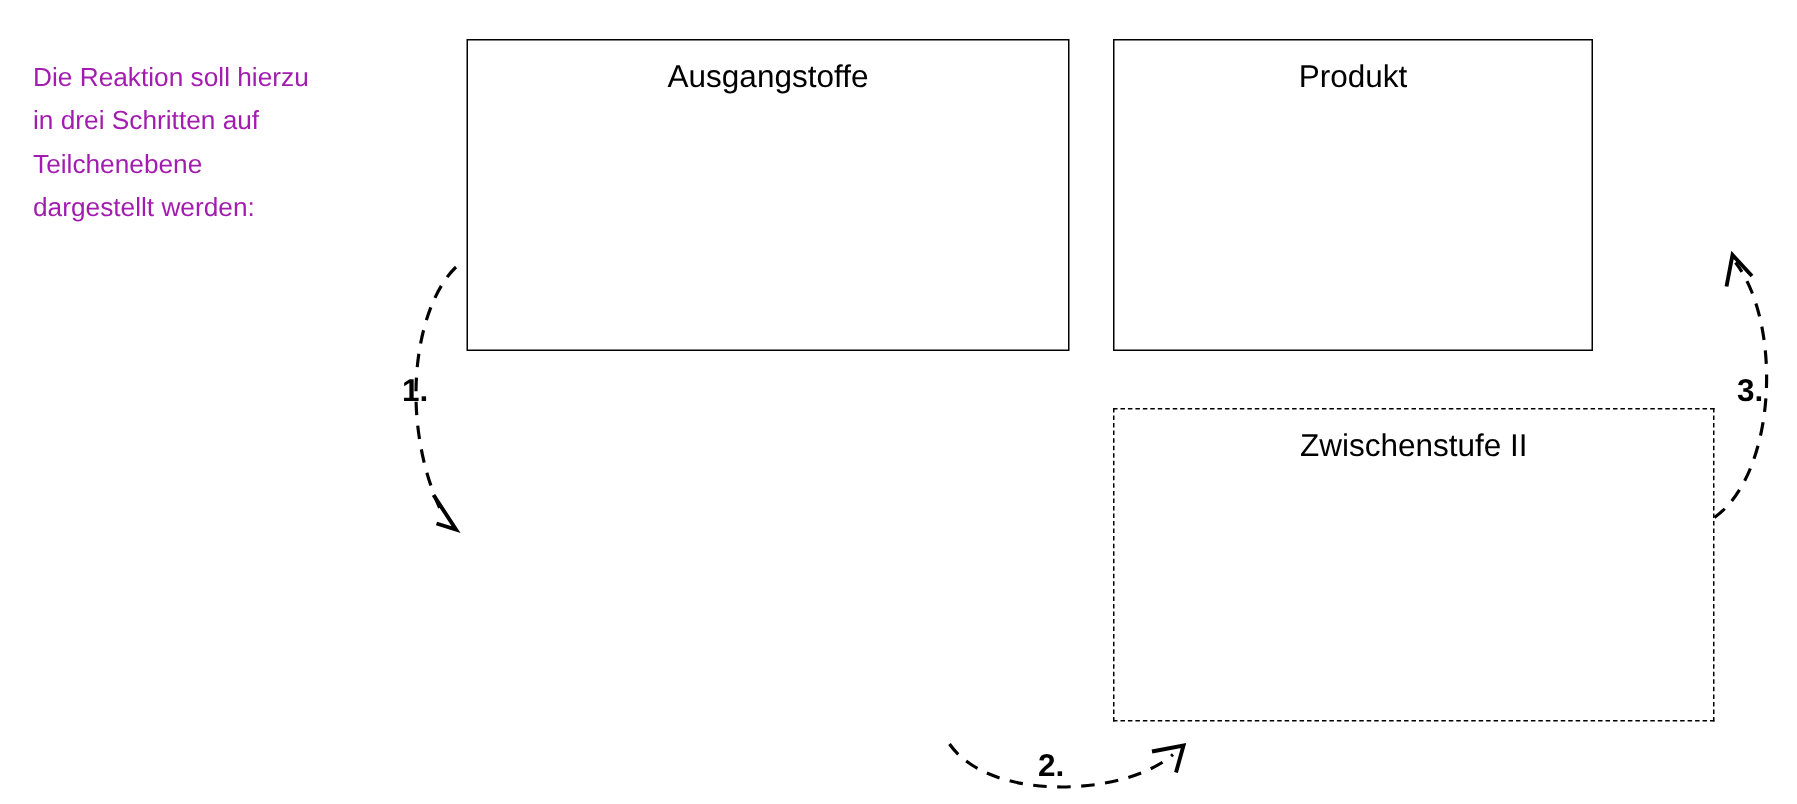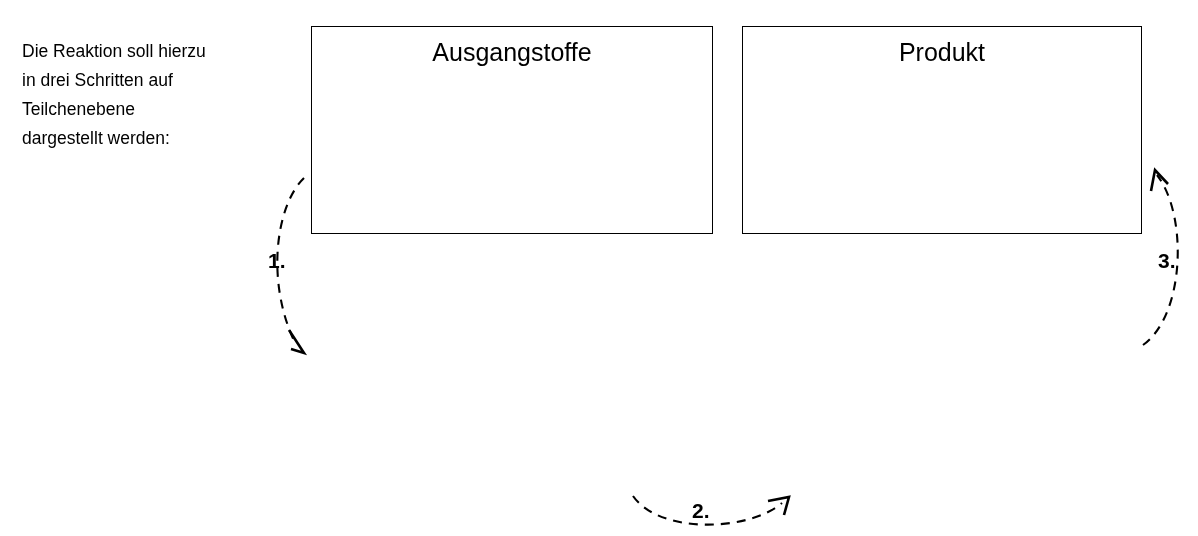--- a/index.html
+++ b/index.html
@@ -18,21 +18,21 @@
   }
 
   
   #intro-text {
     position: absolute;
     left: 22px;
     top: 37px;
     width: 268px;
     font-size: 17.5px;
     line-height: 29px;
-    color: #000000;
+    color: #a21caf;
     white-space: pre-line;
   }
 
   
   .box {
     position: absolute;
     box-sizing: border-box;
     background: transparent;
   }
   .box-solid {
@@ -40,27 +40,27 @@
   }
   .box-dashed {
     border: 1.6px dashed #000000;
   }
   .box-label {
     position: absolute;
     left: 0;
     right: 0;
     top: 13px;
     text-align: center;
-    font-size: 25px;
+    font-size: 21px;
     line-height: 24px;
     color: #000000;
   }
 
   #box-ausgangstoffe { left: 311px; top: 26px;  width: 402px; height: 208px; }
-  #box-produkt       { left: 742px; top: 26px;  width: 400px; height: 208px; }
+  #box-produkt       { left: 742px; top: 26px;  width: 320px; height: 208px; }
   #box-zwischen-1    { left: 311px; top: 272px; width: 402px; height: 209px; }
   #box-zwischen-2    { left: 742px; top: 272px; width: 401px; height: 209px; }
 
   
   #arrow-layer {
     position: absolute;
     left: 0;
     top: 0;
     width: 1198px;
     height: 536px;
@@ -105,20 +105,23 @@
 
   <div class="box box-solid" id="box-ausgangstoffe">
     <div class="box-label">Ausgangstoffe</div>
   </div>
 
   <div class="box box-solid" id="box-produkt">
     <div class="box-label">Produkt</div>
   </div>
 
 
+  <div class="box box-dashed" id="box-zwischen-2">
+    <div class="box-label">Zwischenstufe II</div>
+  </div>
 
   <svg id="arrow-layer" viewBox="0 0 1198 536">
 
     <g>
       <path class="arrow-path" d="M 304,178 C 276,205 265,282 296,345"></path>
       <path class="arrow-head" d="M 289,330 L 304,353 L 291,349"></path>
     </g>
 
     <g>
       <path class="arrow-path" d="M 633,496 C 660,535 750,531 782,503"></path>

